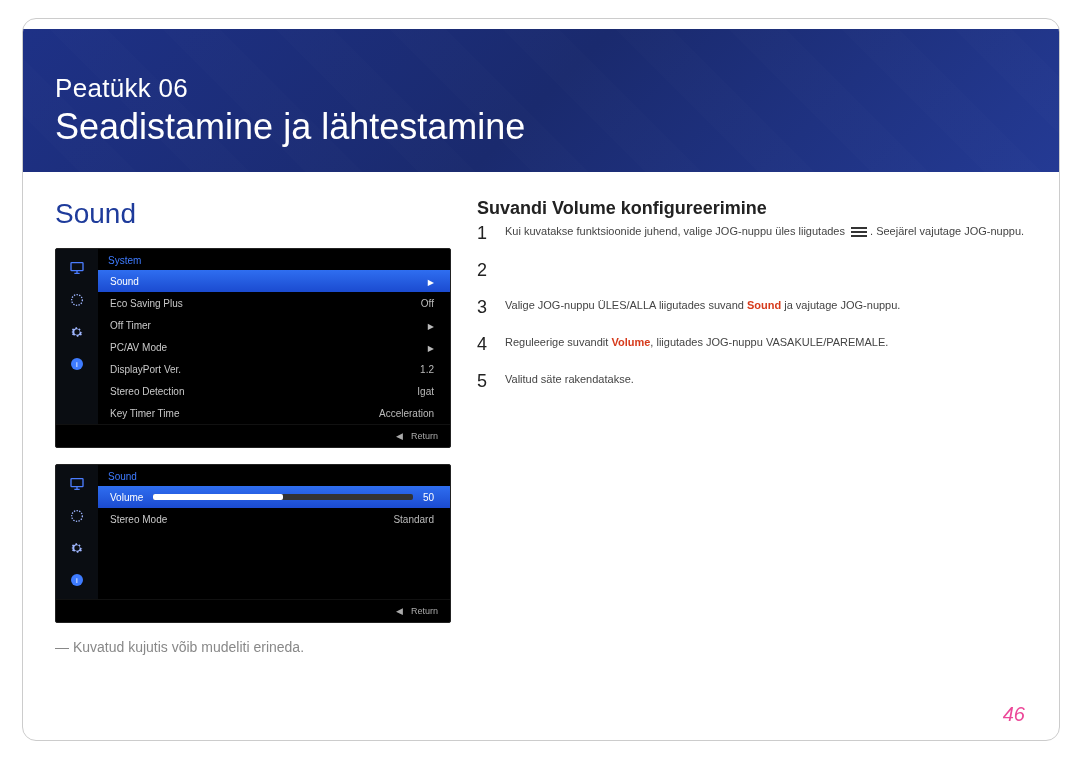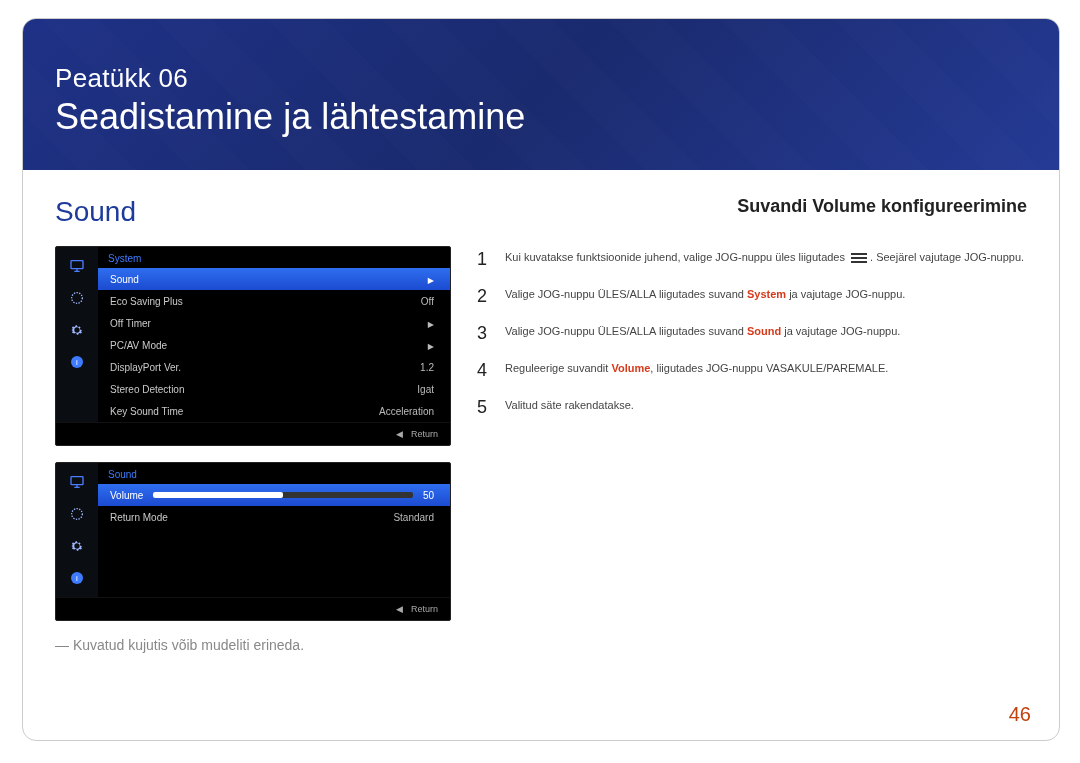--- a/index.html
+++ b/index.html
@@ -15,44 +15,45 @@
     position: absolute;
     top: 18px; left: 22px; right: 20px; bottom: 22px;
     border: 1px solid #ccc;
     border-radius: 14px;
     overflow: hidden;
     background: #fff;
   }
   .hero {
     background: #1b2e7a;
     background: linear-gradient(135deg, #1e3186 0%, #1a2a6e 50%, #243a94 100%);
-    padding: 44px 32px 32px 32px;
+    padding: 44px 32px 24px 32px;
     color: #fff;
     position: relative;
+    margin-top: 10px;
   }
   .hero-pattern { position:absolute; inset:0; opacity:.15; background:
     repeating-linear-gradient(45deg, rgba(255,255,255,0) 0 40px, rgba(255,255,255,.06) 40px 80px);
   }
   .chapter-label { font-size: 26px; font-weight: 300; letter-spacing: .3px; }
   .chapter-title { font-size: 36px; font-weight: 300; margin-top: 2px; }
   .chapter-sub { font-size: 10px; margin-top: 14px; opacity: .85; font-weight: 300; }
   .content {
     display: flex;
     padding: 26px 32px 0 32px;
     gap: 12px;
   }
   .col-left { width: 410px; }
   .col-right { flex: 1; }
   .sound-heading {
     color: #1e3b9b;
     font-size: 28px;
     font-weight: 400;
     margin-bottom: 18px;
   }
-  .subheading { font-size: 18px; font-weight: 600; margin-bottom: 32px; color: #222; text-align: right; }
+  .subheading { font-size: 18px; font-weight: 600; margin-bottom: 4px; color: #222; }
 
   
   .osd {
     width: 396px;
     background: #000;
     border-radius: 2px;
     color: #ddd;
     font-size: 10px;
     margin-bottom: 16px;
     border: 1px solid #222;
@@ -113,22 +114,22 @@
   .hl-system { color:#d63a1b; font-weight:600; }
   .hl-sound { color:#d63a1b; font-weight:600; }
   .hl-volume{ color:#d63a1b; font-weight:600; }
   .menu-icon-inline {
     display:inline-block; width:16px; height:10px; vertical-align:middle;
     margin: 0 3px;
   }
   .menu-icon-inline span { display:block; height:2px; background:#333; margin-bottom:2px; }
 
   .page-number {
-    position:absolute; right: 28px; bottom: 14px;
-    font-size: 20px; color:#c2410c; font-weight:300;
+    position:absolute; right: 34px; bottom: 14px;
+    font-size: 20px; color:#ec4899; font-weight:300;font-style:italic;
   }
   .tri-right { font-size: 8px; }
 </style>
 </head>
 <body>
 
 <div class="page">
 
   <div class="hero">
     <div class="hero-pattern"></div>
@@ -188,21 +189,21 @@
                 </div>
                 <div class="row">
                   <span class="rlabel">DisplayPort Ver.</span>
                   <span class="rval">1.2</span>
                 </div>
                 <div class="row">
                   <span class="rlabel">Stereo Detection</span>
                   <span class="rval">Igat</span>
                 </div>
                 <div class="row">
-                  <span class="rlabel">Key Sound Time</span>
+                  <span class="rlabel">Key Timer Time</span>
                   <span class="rval">Acceleration</span>
                 </div>
               </div>
           </div>
         </div>
         <div class="footer">
           <span class="arrow-left">◀</span>
           <span>Return</span>
         </div>
       </div>
@@ -237,21 +238,21 @@
             <div class="panel-title">Sound</div>
             <div id="osd2-rows">
                 <div class="row sel">
                   <span class="rlabel">Volume</span>
                   <div class="slider">
                     <div class="slider-fill" style="width: 50%;"></div>
                   </div>
                   <span class="rval">50</span>
                 </div>
                 <div class="row">
-                  <span class="rlabel">Return Mode</span>
+                  <span class="rlabel">Stereo Mode</span>
                   <span class="rval">Standard</span>
                 </div>
               </div>
             <div style="height:58px"></div>
           </div>
         </div>
         <div class="footer">
           <span class="arrow-left">◀</span>
           <span>Return</span>
         </div>
@@ -264,21 +265,20 @@
 
     <div class="col-right">
       <div class="subheading">Suvandi Volume konfigureerimine</div>
       <div class="steps" id="steps">
           <div class="step">
             <div class="step-num">1</div>
             <div class="step-text">Kui kuvatakse funktsioonide juhend, valige JOG-nuppu üles liigutades <span class="menu-icon-inline"><span></span><span></span><span></span></span>. Seejärel vajutage JOG-nuppu.</div>
           </div>
           <div class="step">
             <div class="step-num">2</div>
-            <div class="step-text">Valige JOG-nuppu ÜLES/ALLA liigutades suvand <span class="hl-system">System</span> ja vajutage JOG-nuppu.</div>
           </div>
           <div class="step">
             <div class="step-num">3</div>
             <div class="step-text">Valige JOG-nuppu ÜLES/ALLA liigutades suvand <span class="hl-sound">Sound</span> ja vajutage JOG-nuppu.</div>
           </div>
           <div class="step">
             <div class="step-num">4</div>
             <div class="step-text">Reguleerige suvandit <span class="hl-volume">Volume</span>, liigutades JOG-nuppu VASAKULE/PAREMALE.</div>
           </div>
           <div class="step">

